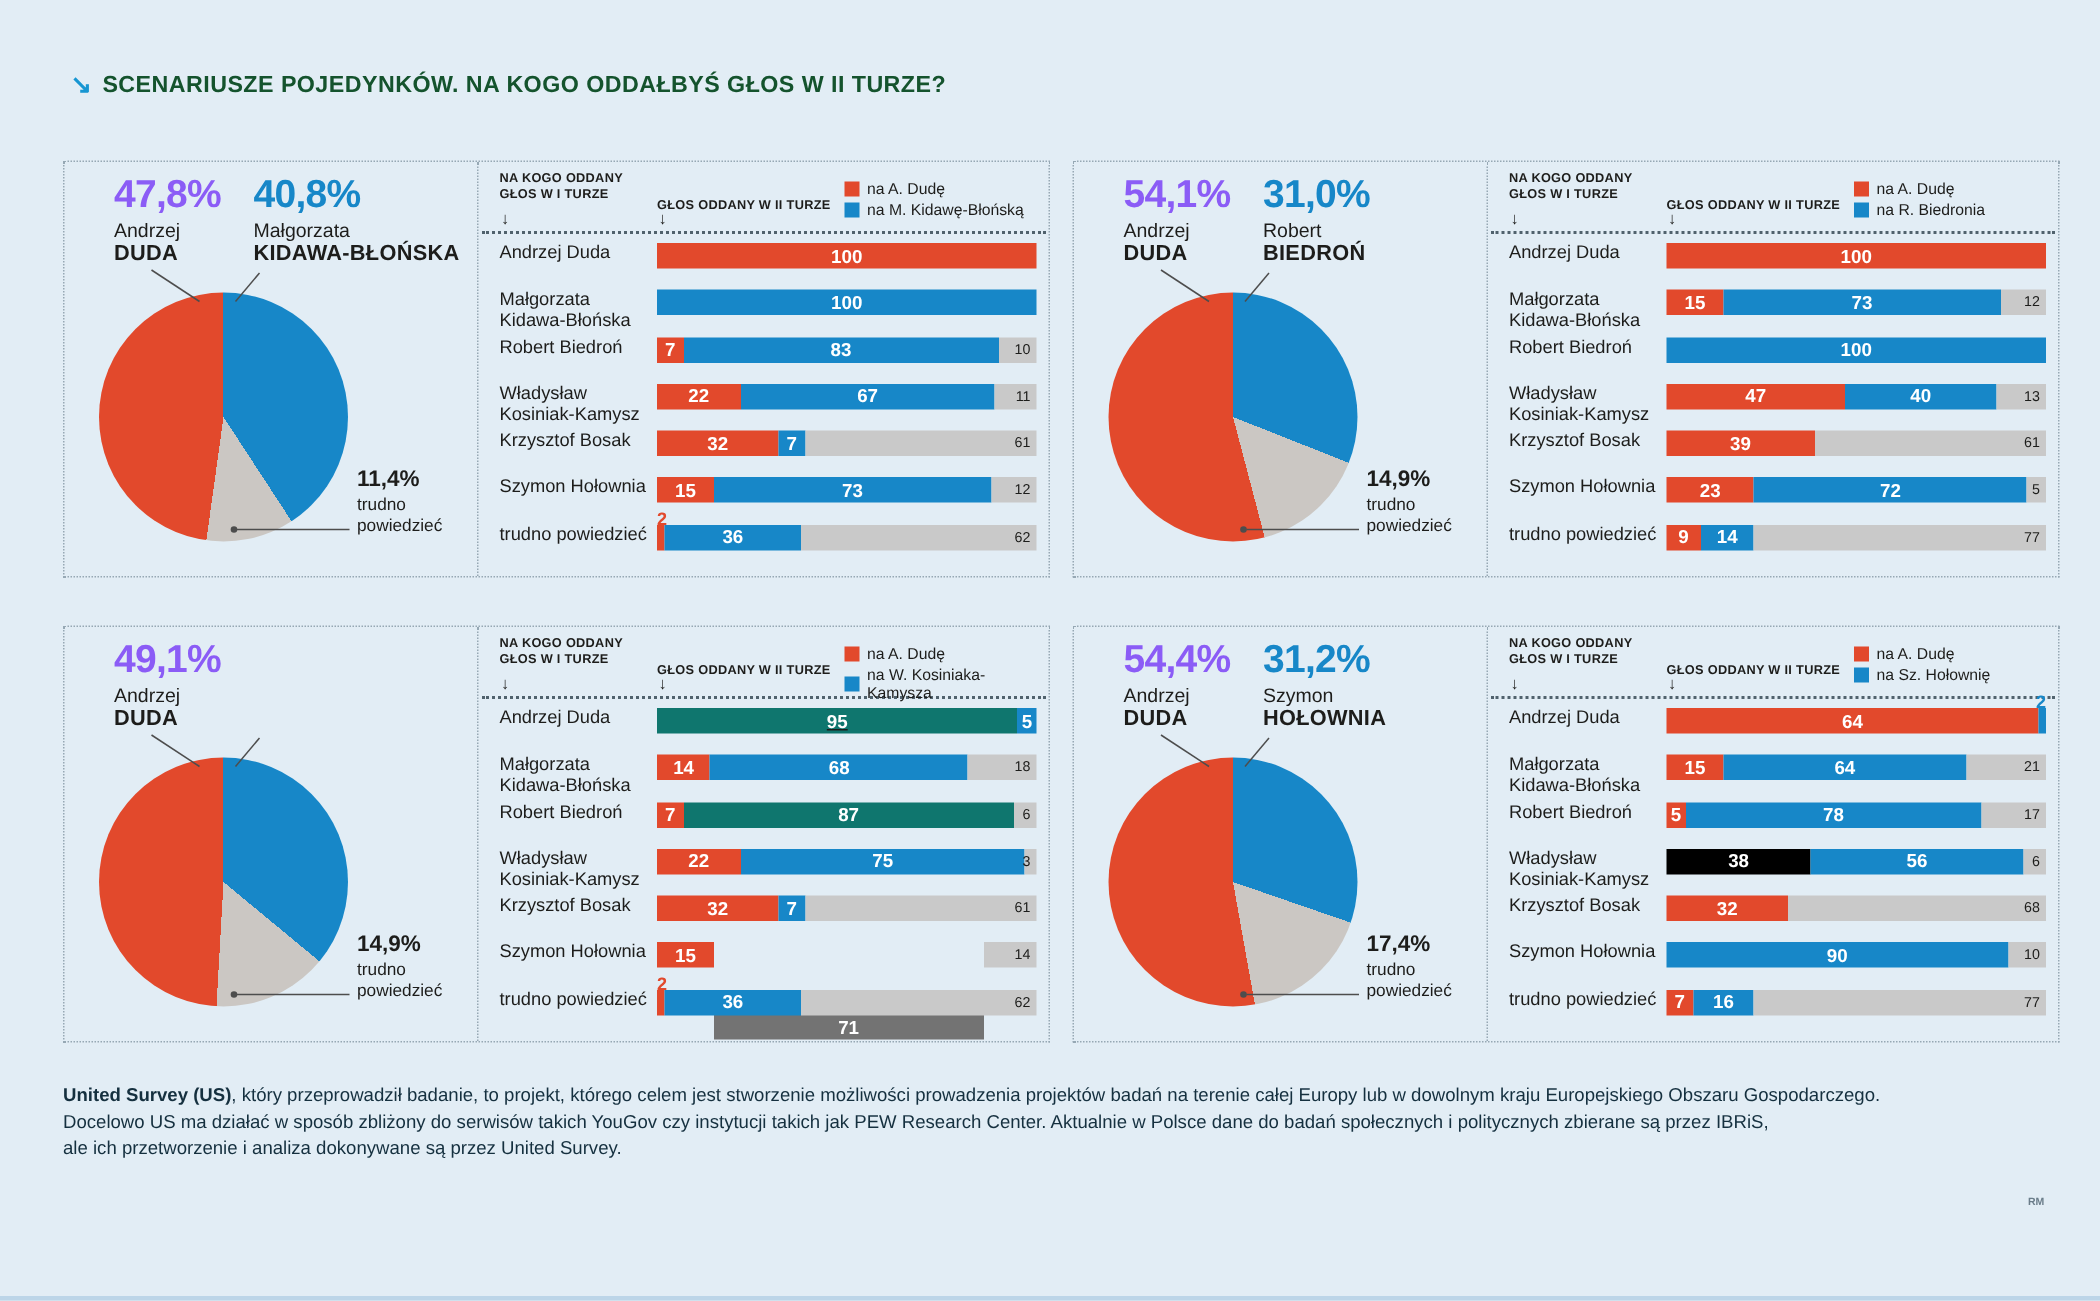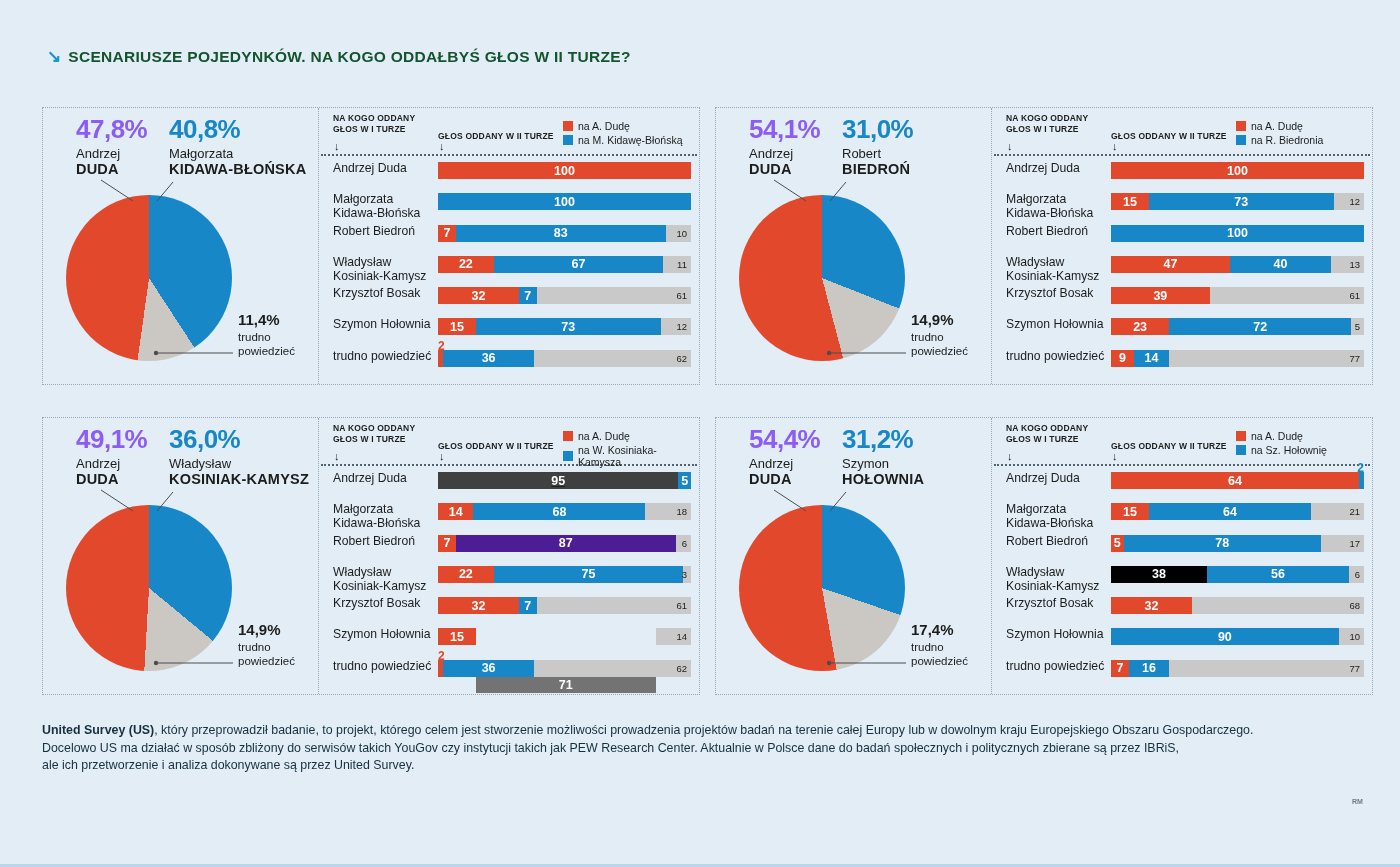--- a/index.html
+++ b/index.html
@@ -329,25 +329,20 @@
         </div>
     </div>
   </div>
     <div class="panel p3">
     <div class="pie-col">
       <div class="cand left">
         <div class="pct">49,1%</div>
         <div class="first">Andrzej</div>
         <div class="last">DUDA</div>
       </div>
-      <div class="cand right">
-        <div class="pct">36,0%</div>
-        <div class="first">Władysław</div>
-        <div class="last">KOSINIAK-KAMYSZ</div>
-      </div>
       <div class="pie" style="background: conic-gradient(rgb(23, 135, 200) 0deg, rgb(23, 135, 200) 36%, rgb(203, 199, 195) 36%, rgb(203, 199, 195) 50.9%, rgb(226, 73, 44) 50.9%, rgb(226, 73, 44) 100%);"></div>
       <svg class="leads" width="276" height="278">
         <line x1="58" y1="72" x2="90" y2="93" stroke="#4d4d4d" stroke-width="1"></line>
         <line x1="130" y1="74" x2="114" y2="93" stroke="#4d4d4d" stroke-width="1"></line>
         <circle cx="113" cy="245" r="2.2" fill="#4d4d4d"></circle>
         <line x1="115" y1="245" x2="190" y2="245" stroke="#4d4d4d" stroke-width="1"></line>
       </svg>
       <div class="und">
         <div class="pct">14,9%</div>
         <div class="lbl">trudno powiedzieć</div>
@@ -368,21 +363,21 @@
             <span class="sw" style="background: rgb(23, 135, 200);"></span>
             <span class="lt">na W. Kosiniaka-Kamysza</span>
           </div>
         </div>
       </div>
       <div class="rule"></div>
       <div class="rows">
           <div class="bar-row">
     <div class="row-label">Andrzej Duda</div>
     <div class="bar-track">
-              <div class="seg red" style="width: 95%; background: #404040; text-decoration: underline;">
+              <div class="seg red" style="width: 95%; background: #0f766e; text-decoration: underline;">
                 <span class="val-in">95</span>
               </div>
               <div class="seg blue" style="width: 5%; background: rgb(23, 135, 200);">
                 <span class="val-in">5</span>
               </div>
             </div>
   </div>
           <div class="bar-row">
     <div class="row-label">Małgorzata Kidawa-Błońska</div>
     <div class="bar-track">
@@ -396,21 +391,21 @@
                 <span class="val-in">18</span>
               </div>
             </div>
   </div>
           <div class="bar-row">
     <div class="row-label">Robert Biedroń</div>
     <div class="bar-track">
               <div class="seg red" style="width: 7%; background: rgb(226, 73, 44);">
                 <span class="val-in">7</span>
               </div>
-              <div class="seg blue" style="width: 87%; background: #4c1d95;">
+              <div class="seg blue" style="width: 87%; background: #0f766e;">
                 <span class="val-in">87</span>
               </div>
               <div class="seg gray" style="width: 6%; background: rgb(201, 201, 201);">
                 <span class="val-in">6</span>
               </div>
             </div>
   </div>
           <div class="bar-row">
     <div class="row-label">Władysław Kosiniak-Kamysz</div>
     <div class="bar-track">

